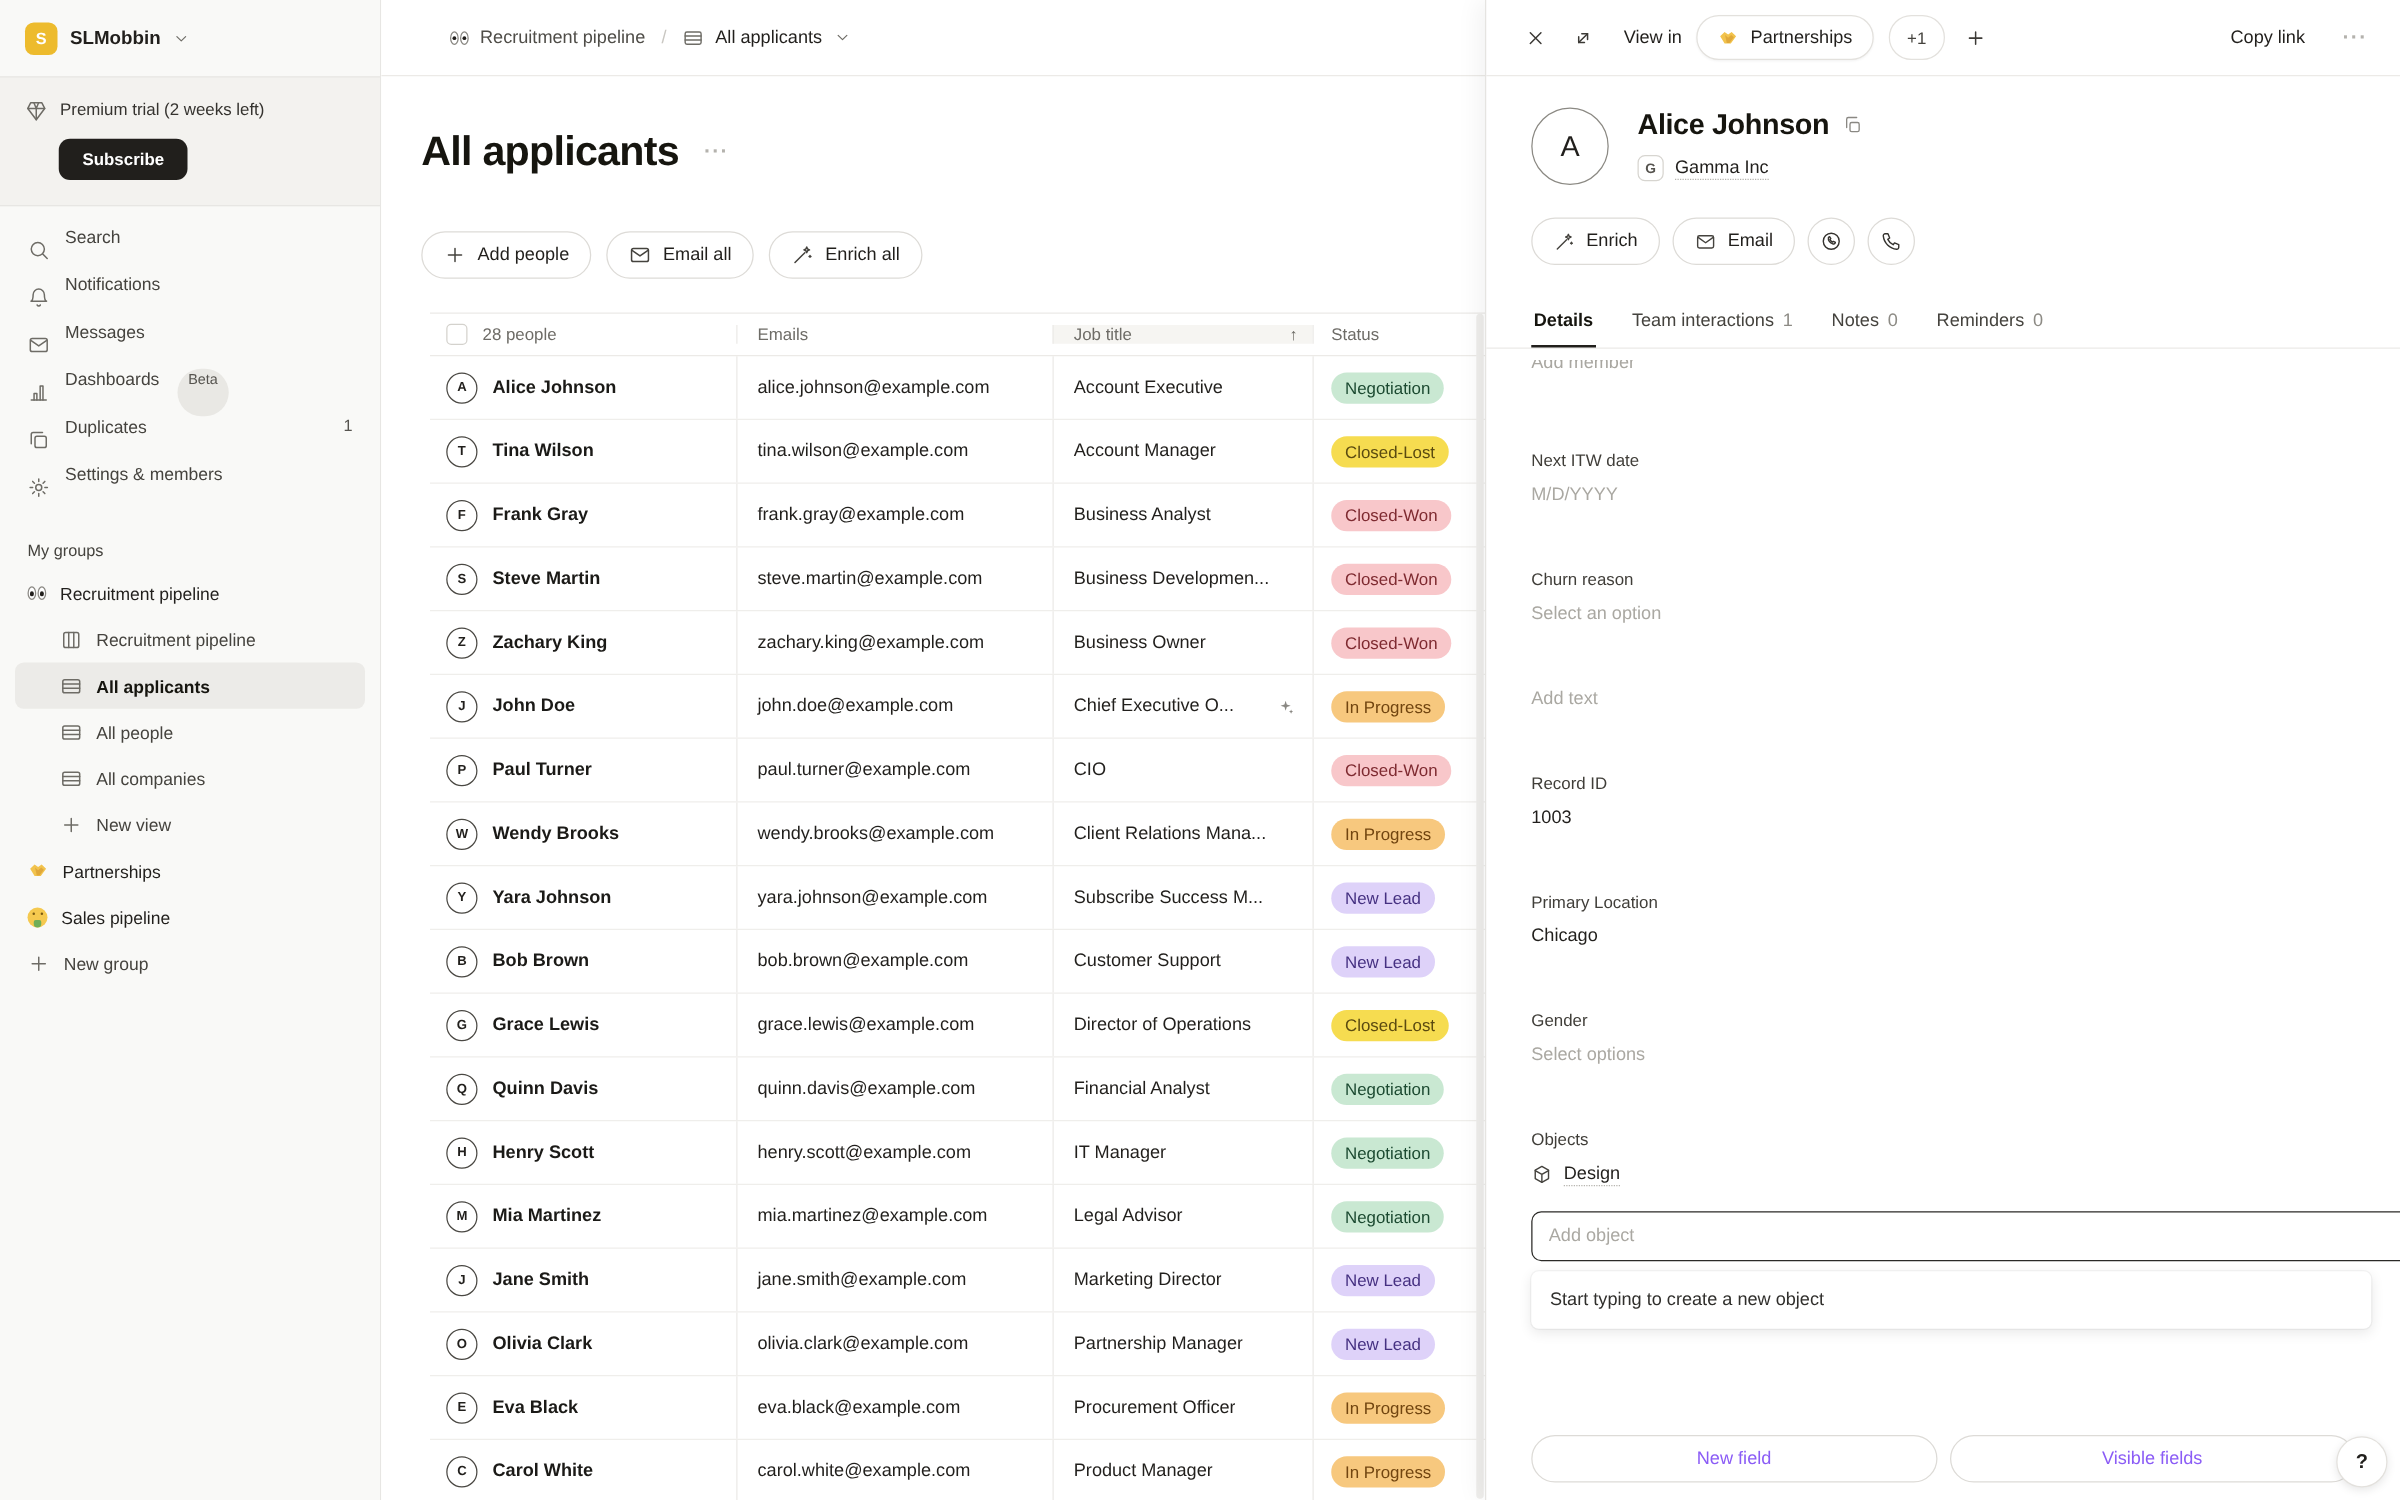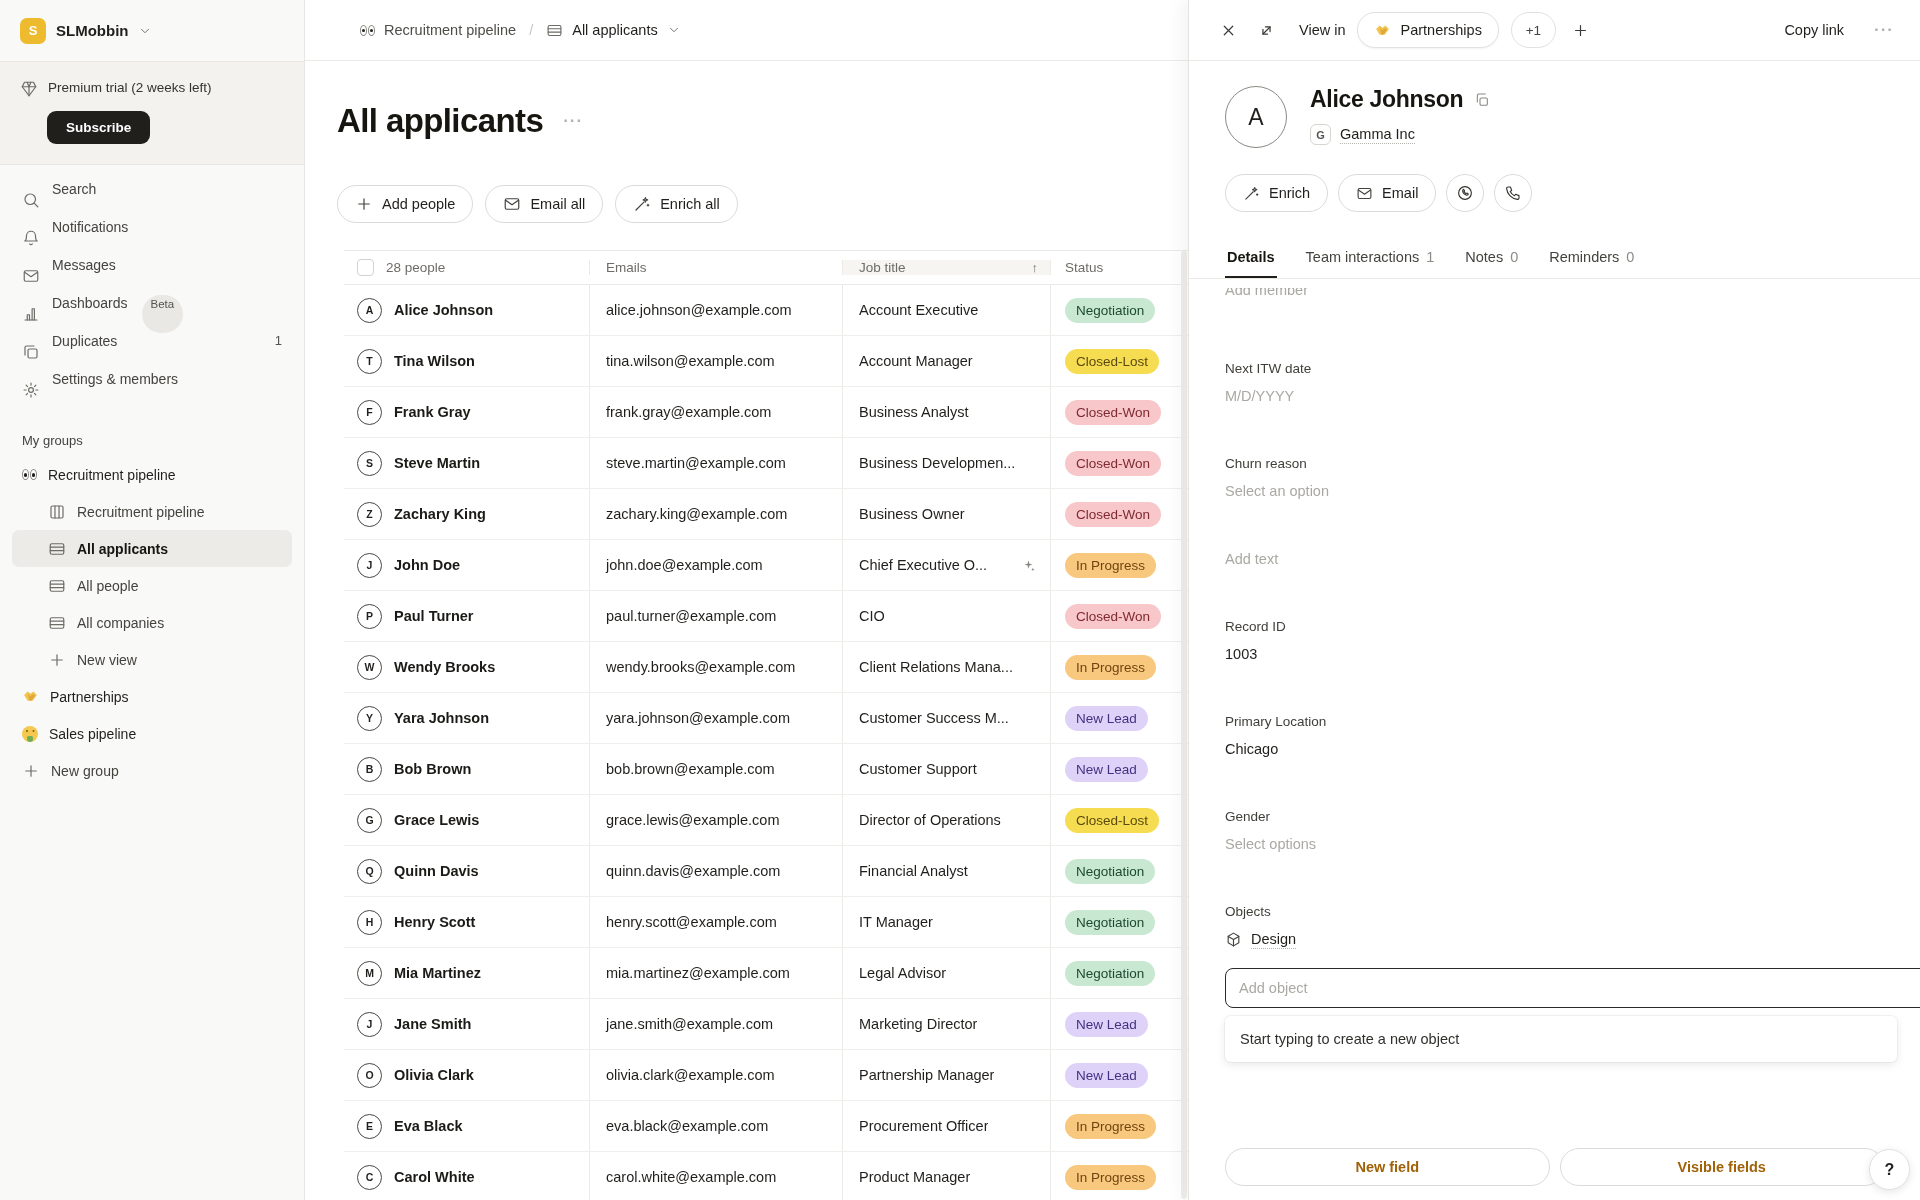--- a/index.html
+++ b/index.html
@@ -97,21 +97,21 @@
   .flabel{font-size:13.5px;color:#403e39;margin-bottom:12px}
   .fvalue{font-size:14.5px;color:#211f1c;cursor:text}
   .fph{color:#aaa8a2}
   .obj-chip{display:inline-flex;gap:9px;align-items:flex-start;font-size:14.5px;cursor:pointer}
   .obj-chip .ic{color:#45433e}
   .obj-chip .txt{border-bottom:1px dotted #b6b4ae;padding-bottom:1px}
   .addobj{margin-top:16px;width:804px;height:40px;border:1.5px solid #2b2a27;border-radius:8px;padding:0 13px;font-size:14.5px;font-family:inherit;outline:none;display:block;color:#211f1c}
   .addobj::placeholder{color:#aaa8a2}
   .dropdown{margin-top:8px;width:672px;background:#fff;border-radius:6px;box-shadow:0 3px 10px rgba(0,0,0,.09),0 0 0 1px rgba(0,0,0,.04);padding:15px 15px;font-size:14.5px;color:#302f2c}
   .p-footer{position:absolute;left:36px;right:36px;bottom:14px;display:flex;gap:10px}
-  .footbtn{flex:1;height:38px;border:1px solid #dddbd7;border-radius:20px;background:#fff;font-size:14.5px;font-weight:700;color:#a16207;font-family:inherit;cursor:pointer}
+  .footbtn{flex:1;height:38px;border:1px solid #dddbd7;border-radius:20px;background:#fff;font-size:14.5px;font-weight:400;color:#8b5cf6;font-family:inherit;cursor:pointer}
   .help{position:absolute;right:10px;bottom:10px;width:41px;height:41px;border-radius:50%;background:#fff;border:1px solid #e3e1dd;box-shadow:0 2px 8px rgba(0,0,0,.1);display:flex;align-items:center;justify-content:center;font-size:16px;font-weight:600;cursor:pointer}
 </style>
 </head>
 <body>
 
 <div class="app">
 
   <aside class="sidebar">
     <div class="sb-head">
       <span class="logo">S</span>
@@ -458,21 +458,21 @@
               <span class="badge" style="background: rgb(247, 200, 126); color: rgb(113, 69, 16);">In Progress</span>
             </div>
           </div>
           <div class="trow">
             <div class="c-name">
               <span class="avatar">Y</span>
               <span class="pname">Yara Johnson</span>
             </div>
             <div class="c-email">yara.johnson@example.com</div>
             <div class="c-job">
-              <span class="jobtxt">Customer Success M...</span>
+              <span class="jobtxt">Subscribe Success M...</span>
             </div>
             <div class="c-status">
               <span class="badge" style="background: rgb(222, 210, 249); color: rgb(69, 48, 129);">New Lead</span>
             </div>
           </div>
           <div class="trow">
             <div class="c-name">
               <span class="avatar">B</span>
               <span class="pname">Bob Brown</span>
             </div>

